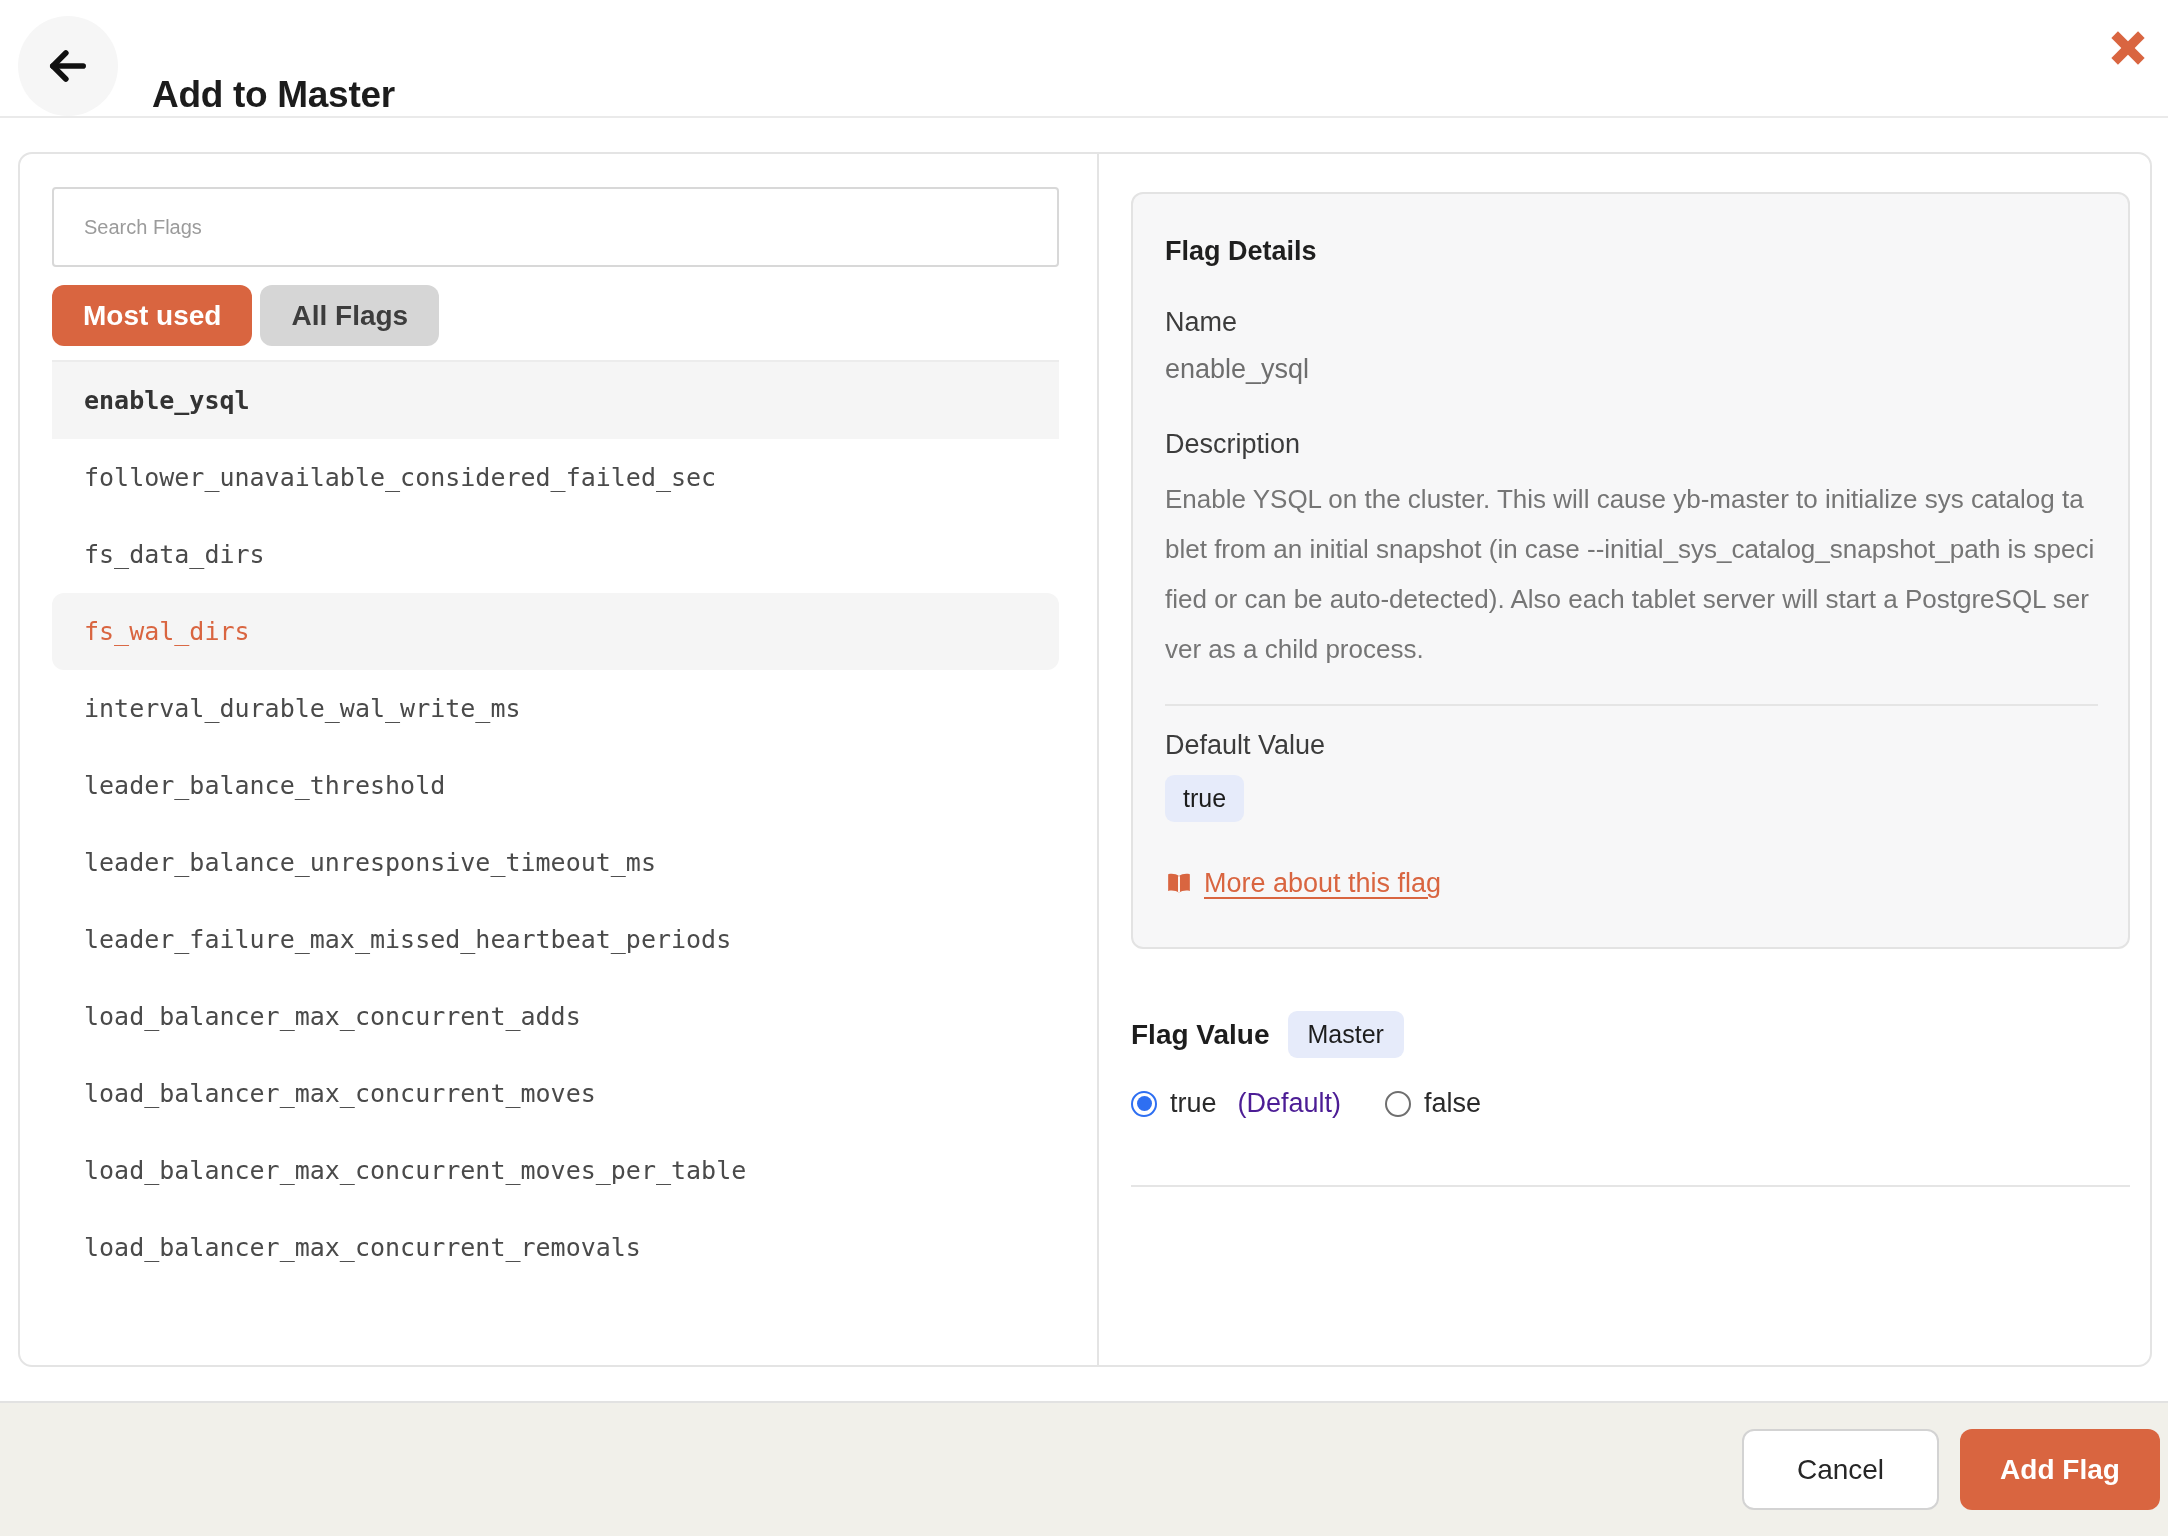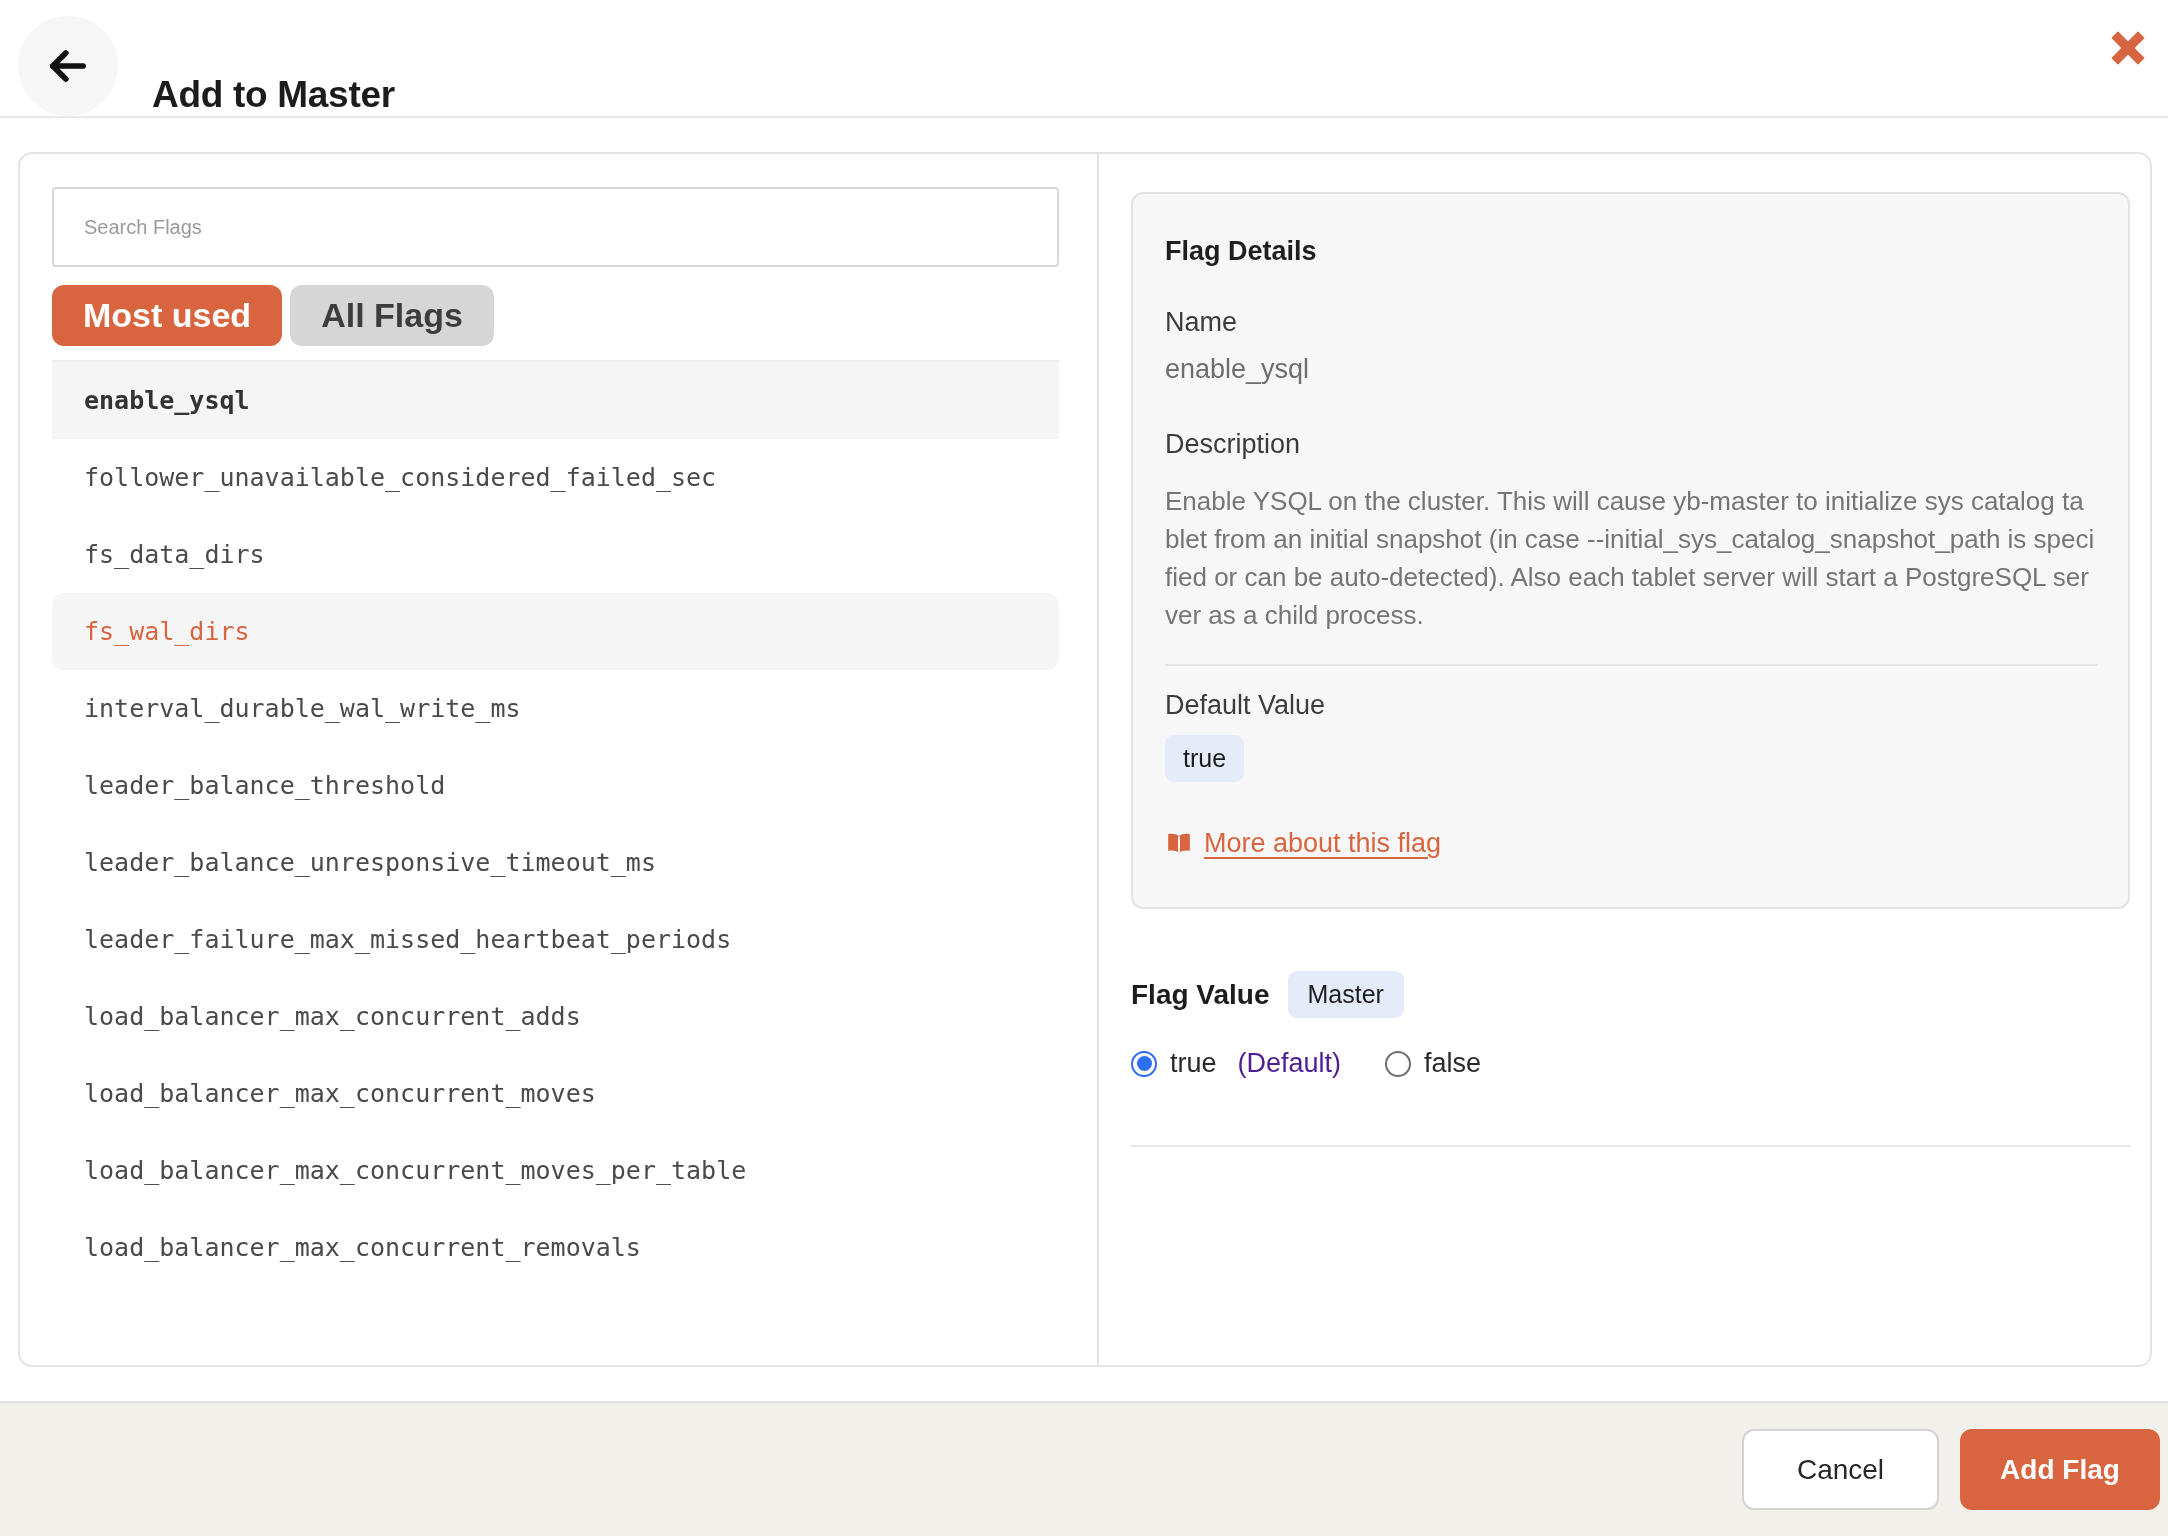--- a/index.html
+++ b/index.html
@@ -64,21 +64,21 @@
     width:100%;height:80px;
     border:2px solid #d8d8d8;border-radius:4px;
     font-size:20px;color:#444;
     padding:0 30px;outline:none;
     font-family:"Liberation Sans",sans-serif;
   }
   .search-input::placeholder{color:#9b9b9b;}
   .filter-row{margin-top:18px;display:flex;gap:8px;}
   .filter-btn{
     height:61px;padding:0 31px;border:none;border-radius:12px;
-    font-size:34px;font-weight:600;cursor:pointer;
+    font-size:28px;font-weight:600;cursor:pointer;
     display:flex;align-items:center;
     font-family:"Liberation Sans",sans-serif;
   }
   .filter-btn.active{background:var(--accent);color:#fff;}
   .filter-btn.inactive{background:#d6d6d6;color:#3d3d3d;}
   .list-divider{margin-top:14px;height:2px;background:#ececec;}
   .flag-list{margin:0;}
   .flag-row{
     height:77px;
     display:flex;align-items:center;
@@ -96,22 +96,22 @@
     border:2px solid #e3e3e3;
     border-radius:12px;
     padding:42px 30px 48px 32px;
   }
   .card-title{font-size:27px;font-weight:bold;color:#1f1f1f;}
   .field-label{font-size:27px;color:#3c3c3c;}
   .label-name{margin-top:40px;}
   .name-value{margin-top:16px;font-size:27px;color:#6e6e6e;}
   .label-desc{margin-top:44px;}
   .desc-text{
-    margin-top:22px;
-    font-size:26px;line-height:38px;color:#757575;
+    margin-top:14px;
+    font-size:26px;line-height:50px;color:#757575;
     word-break:break-all;
   }
   .card-divider{margin-top:30px;height:2px;background:#e5e5e5;}
   .label-default{margin-top:24px;}
   .default-badge{
     display:inline-block;margin-top:14px;
     background:var(--badge-bg);border-radius:9px;
     padding:9px 18px;font-size:25px;color:#1d1d1d;
   }
   .more-link-row{

